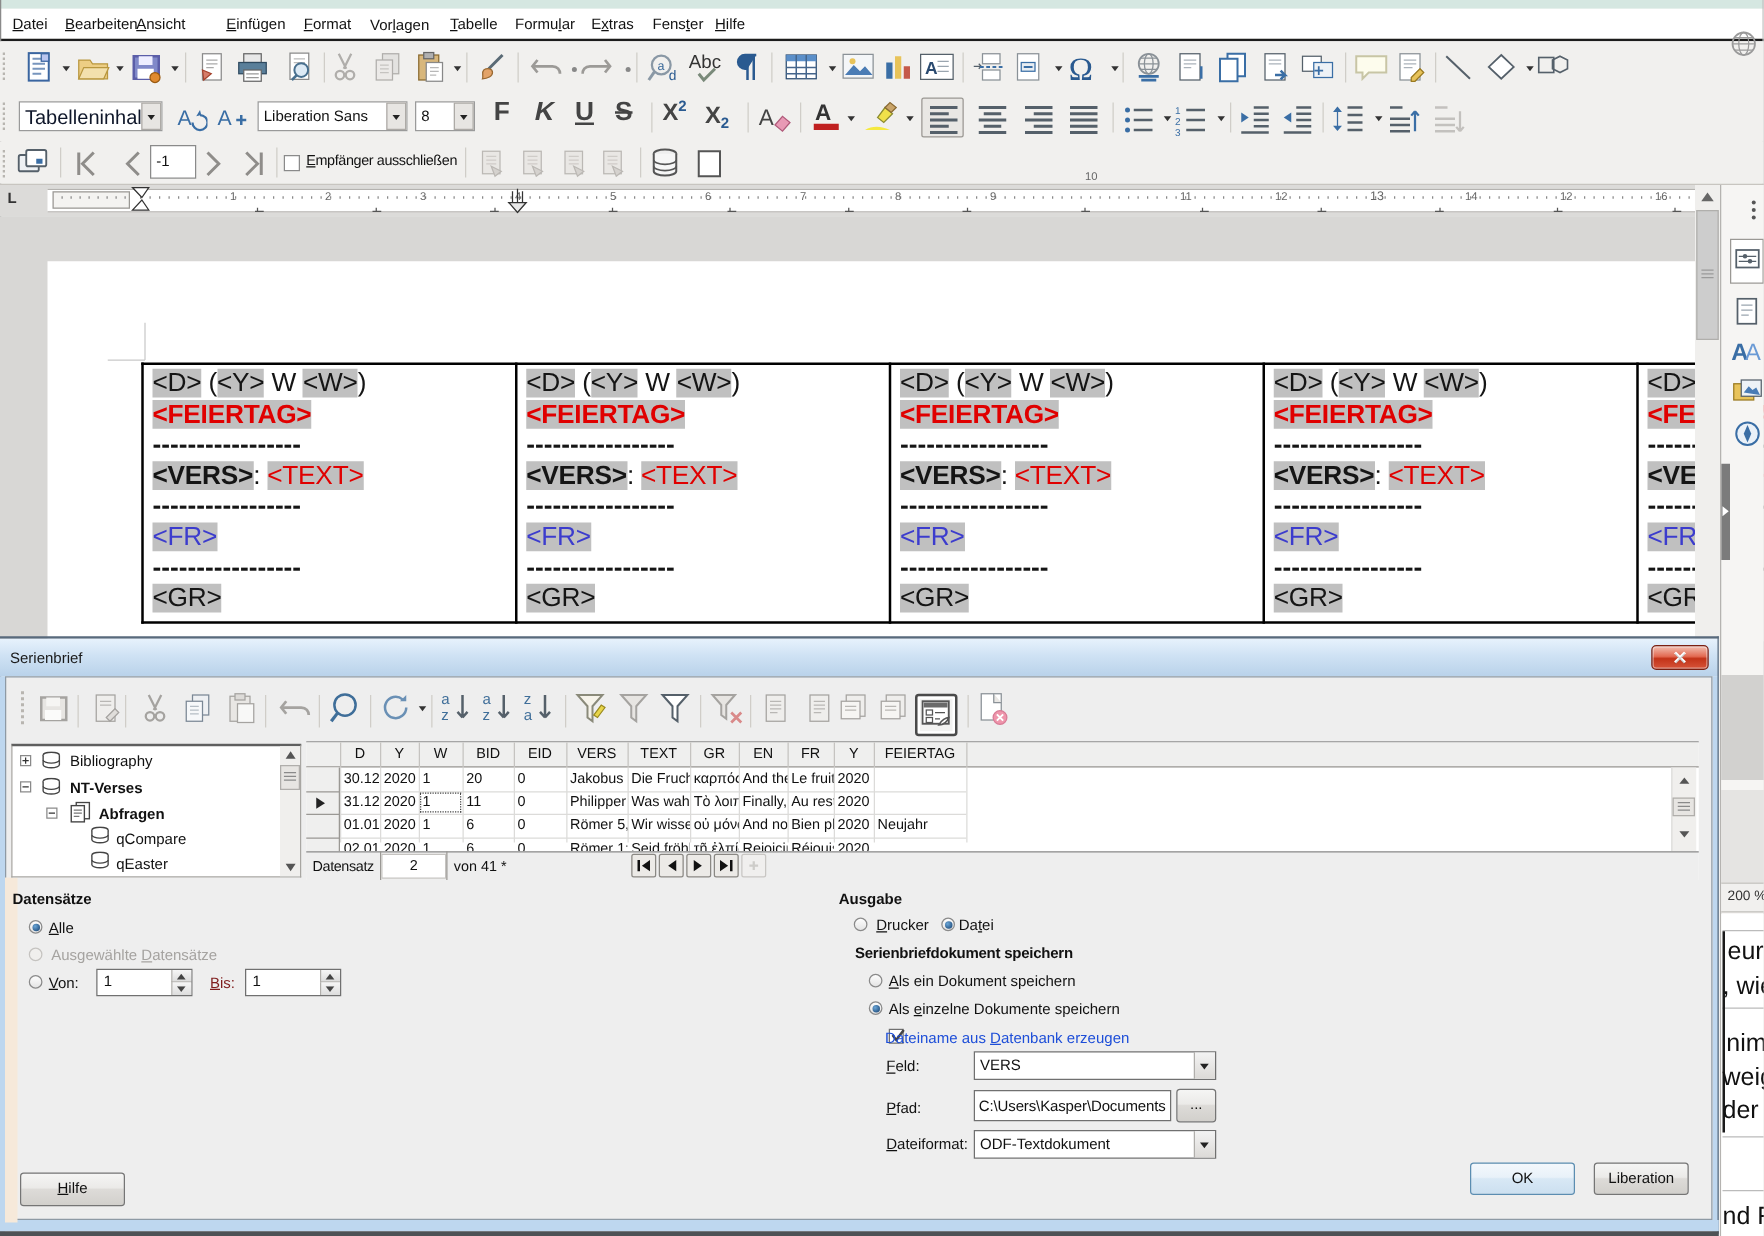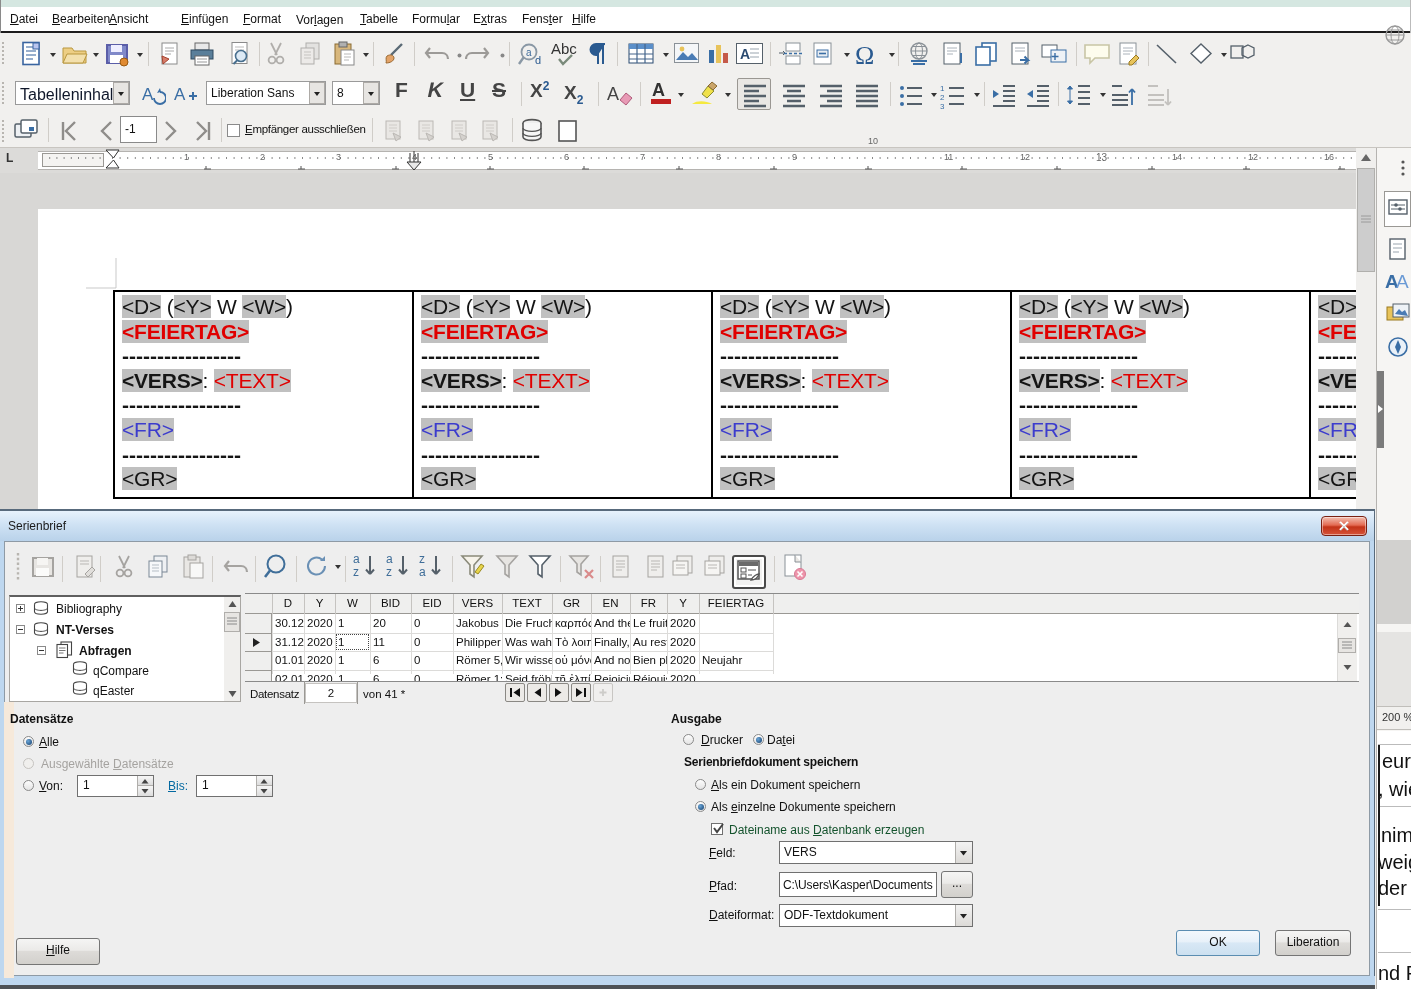--- a/index.html
+++ b/index.html
@@ -1062,21 +1062,21 @@
 <div class="a" style="left:77px;top:775px;width:77px;height:22px;background:#fff;border:1px solid #707070"></div>
 <div class="a" style="left:83px;top:778px;white-space:nowrap;font-size:12px;color:#111">1</div>
 <div class="a" style="left:137px;top:776px;width:16px;height:10px;background:linear-gradient(#f6f6f6,#ddd);border-left:1px solid #b0aeab;border-bottom:1px solid #b0aeab"></div>
 <div class="a" style="left:137px;top:786px;width:16px;height:10px;background:linear-gradient(#f6f6f6,#ddd);border-left:1px solid #b0aeab"></div>
 <svg class="a" style="left:141px;top:779px;" width="8" height="5" viewBox="0 0 8 5">
     <path d="M4 0l3.5 4.5H.5z" fill="#444"></path>
   </svg>
 <svg class="a" style="left:141px;top:789px;" width="8" height="5" viewBox="0 0 8 5">
     <path d="M4 4.5L7.5 0H.5z" fill="#444"></path>
   </svg>
-<div class="a" style="left:168px;top:779px;white-space:nowrap;font-size:12px;color:#0369a1"><u>B</u>is:</div>
+<div class="a" style="left:168px;top:779px;white-space:nowrap;font-size:12px;color:#7f1d1d"><u>B</u>is:</div>
 <div class="a" style="left:196px;top:775px;width:77px;height:22px;background:#fff;border:1px solid #707070"></div>
 <div class="a" style="left:202px;top:778px;white-space:nowrap;font-size:12px;color:#111">1</div>
 <div class="a" style="left:256px;top:776px;width:16px;height:10px;background:linear-gradient(#f6f6f6,#ddd);border-left:1px solid #b0aeab;border-bottom:1px solid #b0aeab"></div>
 <div class="a" style="left:256px;top:786px;width:16px;height:10px;background:linear-gradient(#f6f6f6,#ddd);border-left:1px solid #b0aeab"></div>
 <svg class="a" style="left:260px;top:779px;" width="8" height="5" viewBox="0 0 8 5">
     <path d="M4 0l3.5 4.5H.5z" fill="#444"></path>
   </svg>
 <svg class="a" style="left:260px;top:789px;" width="8" height="5" viewBox="0 0 8 5">
     <path d="M4 4.5L7.5 0H.5z" fill="#444"></path>
   </svg>
@@ -1091,21 +1091,21 @@
 <div class="a" style="left:684px;top:755px;white-space:nowrap;font-size:12px;font-weight:bold;color:#111;letter-spacing:-0.2px">Serienbriefdokument speichern</div>
 <div class="a" style="left:695px;top:779px;width:11px;height:11px;background:linear-gradient(#fdfdfd,#e4e4e4);border:1px solid #8a8a8a;border-radius:50%"></div>
 <div class="a" style="left:711px;top:778px;white-space:nowrap;font-size:12px;color:#111"><u>A</u>ls ein Dokument speichern</div>
 <div class="a" style="left:695px;top:801px;width:11px;height:11px;background:linear-gradient(#fdfdfd,#e4e4e4);border:1px solid #8a8a8a;border-radius:50%"></div>
 <div class="a" style="left:697.5px;top:803.5px;width:6px;height:6px;background:radial-gradient(circle at 35% 35%,#6aa6d8,#123c6a);border-radius:50%"></div>
 <div class="a" style="left:711px;top:800px;white-space:nowrap;font-size:12px;color:#111">Als <u>e</u>inzelne Dokumente speichern</div>
 <div class="a" style="left:711px;top:823px;width:12px;height:12px;background:#fff;border:1px solid #707070"></div>
 <svg class="a" style="left:713px;top:823px;" width="11" height="11" viewBox="0 0 11 11">
     <path d="M1 5l3 4 6-8" stroke="#444" stroke-width="2" fill="none"></path>
   </svg>
-<div class="a" style="left:729px;top:823px;white-space:nowrap;font-size:12px;color:#14532d">Dateiname aus <u>D</u>atenbank erzeugen</div>
+<div class="a" style="left:708px;top:823px;white-space:nowrap;font-size:12px;color:#1d4ed8">Dateiname aus <u>D</u>atenbank erzeugen</div>
 <div class="a" style="left:709px;top:846px;white-space:nowrap;font-size:12px;color:#111"><u>F</u>eld:</div>
 <div class="a" style="left:779px;top:841px;width:194px;height:23px;background:#fff;border:1px solid #707070"></div>
 <div class="a" style="left:784px;top:845px;white-space:nowrap;font-size:12px;color:#111">VERS</div>
 <div class="a" style="left:955px;top:842px;width:17px;height:21px;background:linear-gradient(#f3f3f3,#dcdad7);border-left:1px solid #b0aeab"></div>
 <svg class="a" style="left:959px;top:850px;" width="9" height="6" viewBox="0 0 9 6">
     <path d="M1 1h7L4.5 5.5z" fill="#222"></path>
   </svg>
 <div class="a" style="left:709px;top:879px;white-space:nowrap;font-size:12px;color:#111"><u>P</u>fad:</div>
 <div class="a" style="left:779px;top:872px;width:158px;height:25px;background:#fff;border:1px solid #707070"></div>
 <div class="a" style="left:783px;top:878px;white-space:nowrap;font-size:12px;color:#111;letter-spacing:-0.1px">C:\Users\Kasper\Documents</div>

